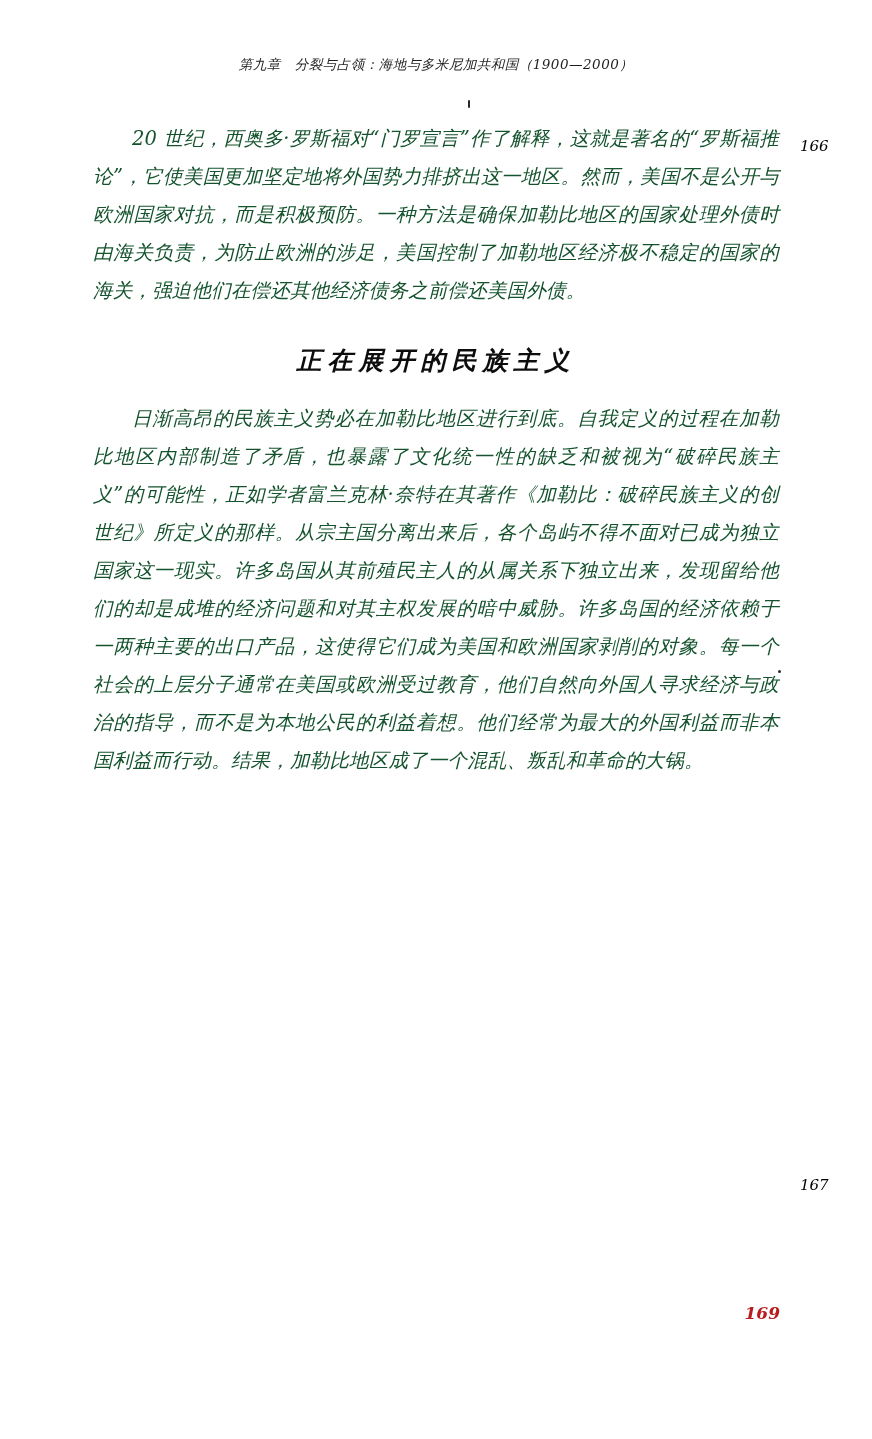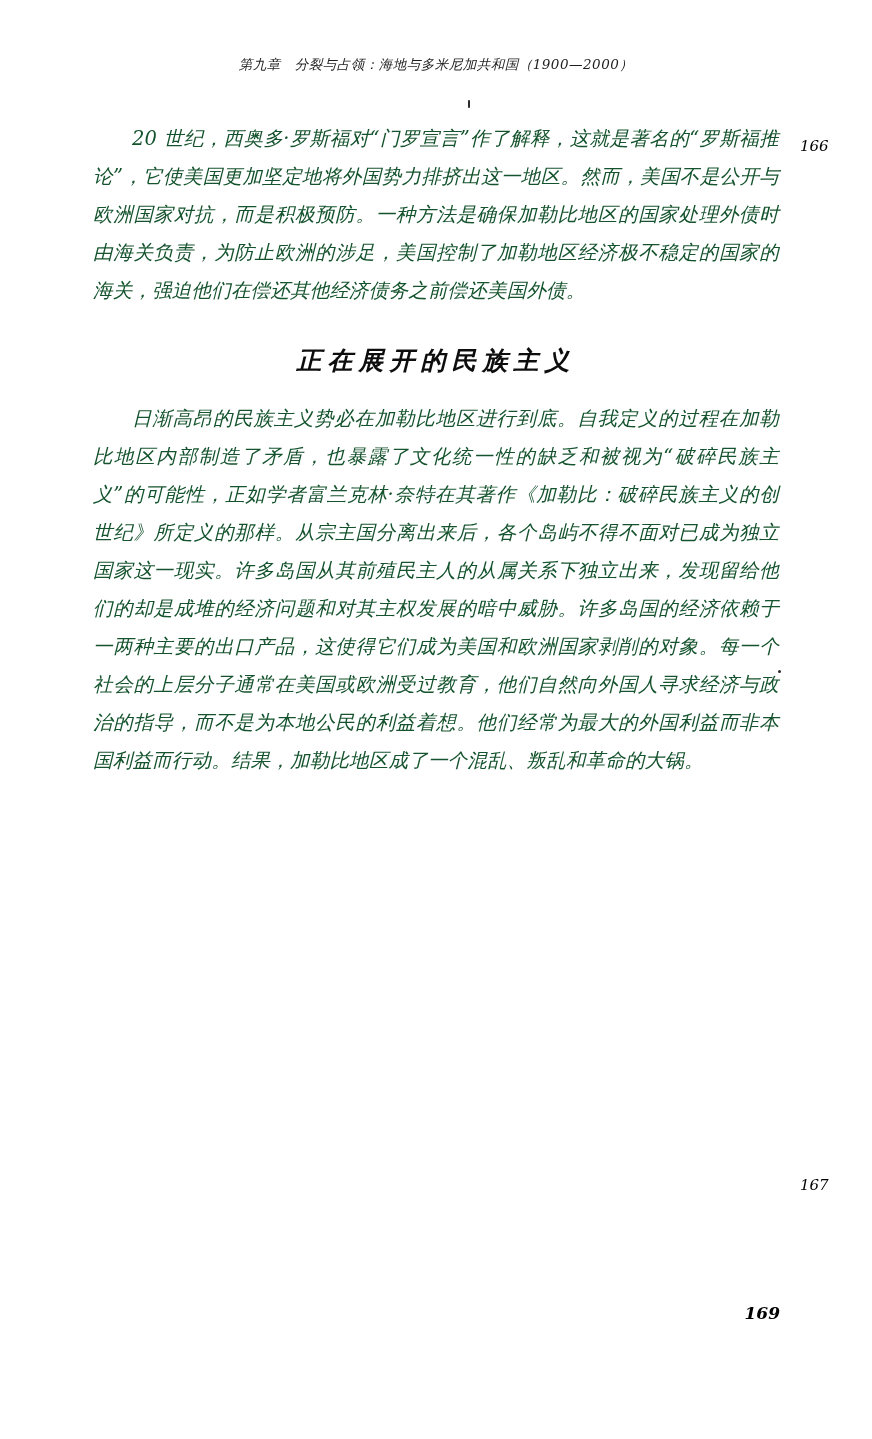--- a/index.html
+++ b/index.html
@@ -66,21 +66,21 @@
     font-family: "DejaVu Serif", "Liberation Serif", serif;
   }
   .margin-note.n166 { top: 137px; left: 800px; }
   .margin-note.n167 { top: 1176px; left: 800px; }
   .folio {
     position: absolute;
     bottom: 116px;
     right: 92px;
     font-size: 17px;
     font-weight: 700;
-    color: #000000;
+    color: #b91c1c;
     font-family: "DejaVu Serif", "Liberation Serif", serif;
   }
   .speck {
     position: absolute;
     background: #2a2a2a;
     border-radius: 50%;
   }
   .speck.a { top: 100px; left: 468px; width: 2px; height: 8px; border-radius: 1px; }
   .speck.b { top: 670px; left: 778px; width: 3px; height: 3px; }
 </style>

